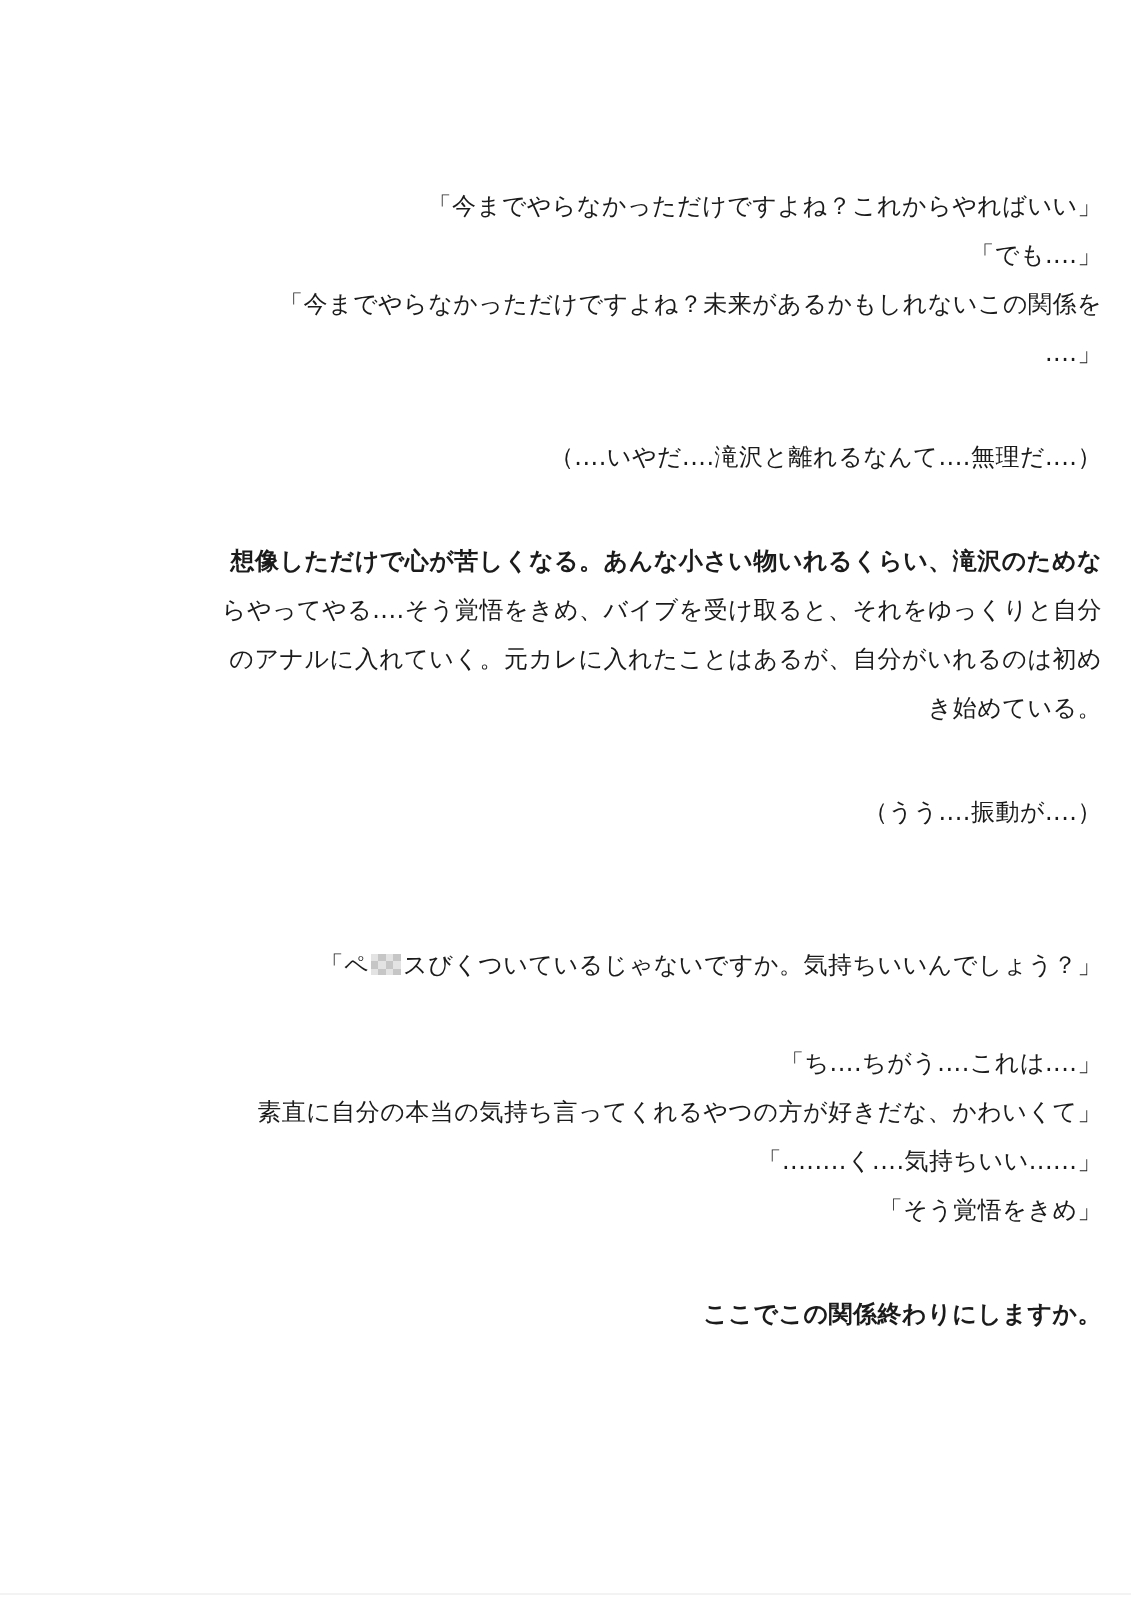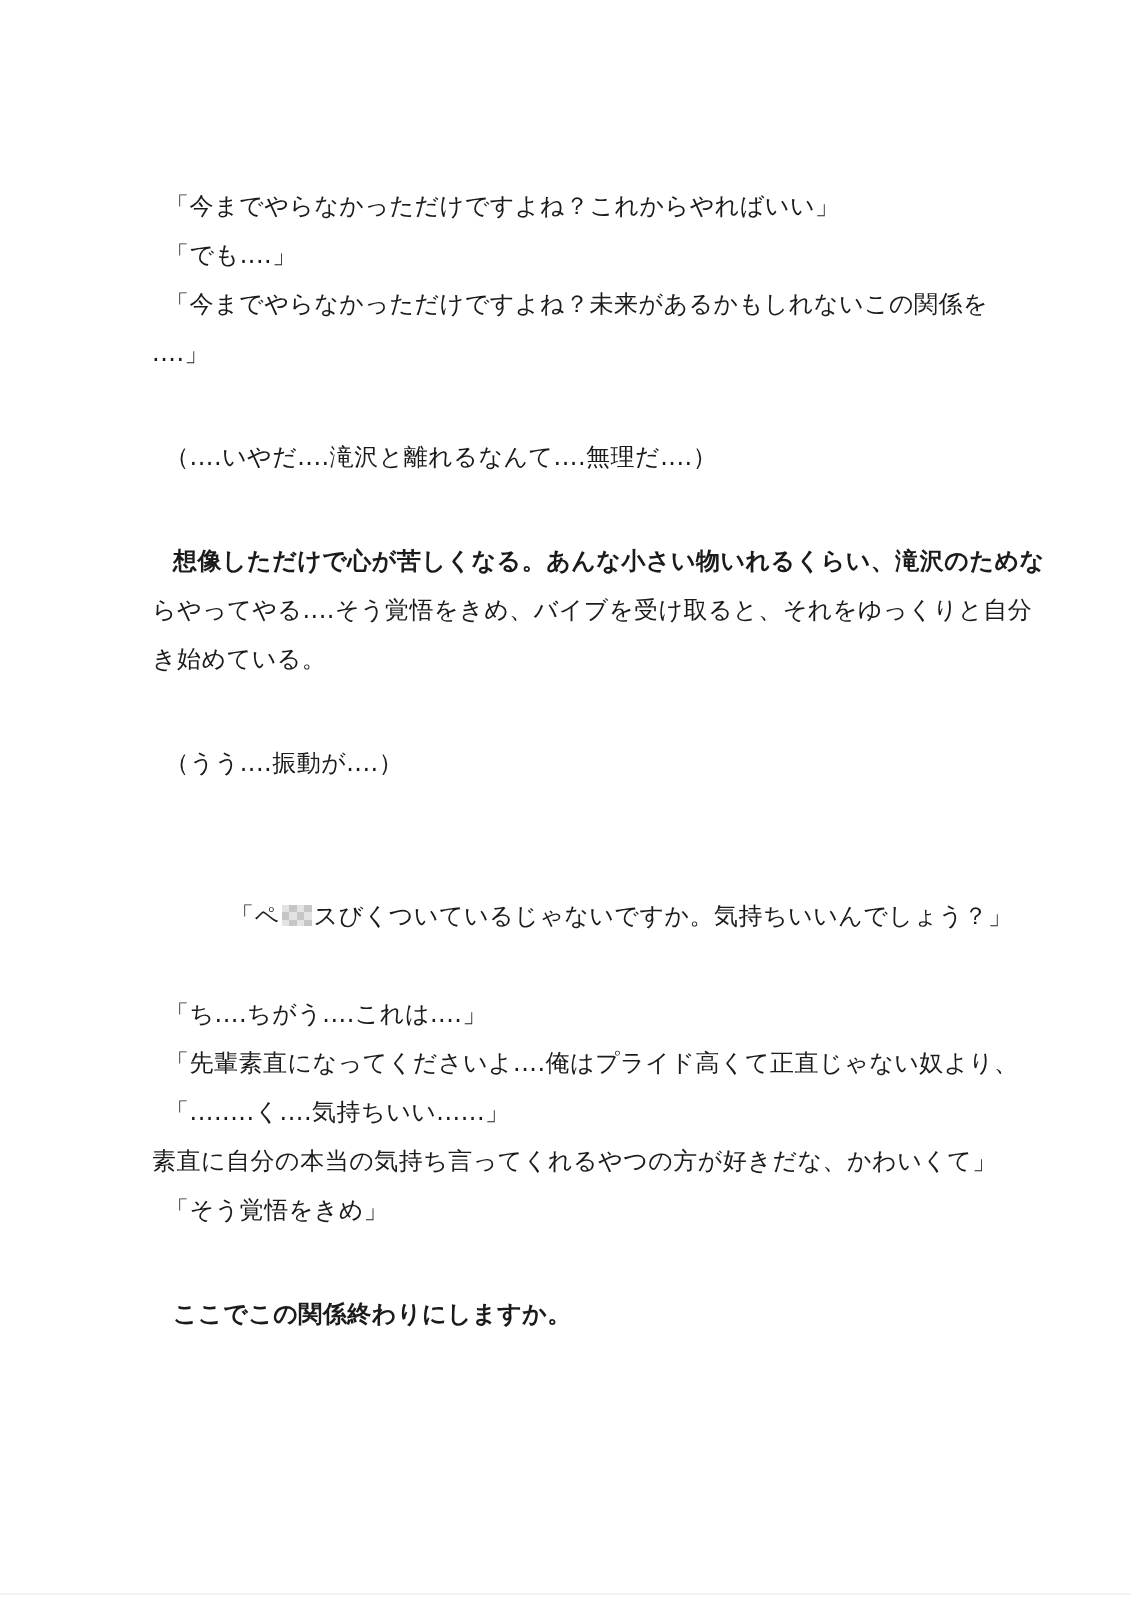--- a/index.html
+++ b/index.html
@@ -23,20 +23,21 @@
     width: 950px;
     font-size: 24px;
     line-height: 49px;
     letter-spacing: 0.5px;
   }
   .block + .block {
     margin-top: 55px;
   }
   .line {
     white-space: pre;
+    text-align: right;
   }
   
   .ind1 { padding-left: 13px; }
   
   .ind2 { padding-left: 21px; font-weight: bold; }
 
   
   .mosaic {
     display: inline-block;
     width: 30px;
@@ -74,35 +75,35 @@
       <div class="line">....」</div>
     </div>
 
     <div class="block">
       <div class="line ind1">（....いやだ....滝沢と離れるなんて....無理だ....）</div>
     </div>
 
     <div class="block">
       <div class="line ind2">想像しただけで心が苦しくなる。あんな小さい物いれるくらい、滝沢のためな</div>
       <div class="line">らやってやる....そう覚悟をきめ、バイブを受け取ると、それをゆっくりと自分</div>
+      <div class="line">のアナルに入れていく。元カレに入れたことはあるが、自分がいれるのは初め</div>
       <div class="line">き始めている。</div>
     </div>
 
     <div class="block">
       <div class="line ind1">（うう....振動が....）</div>
     </div>
 
     <div class="block">
       <div class="line ind1">
         <span>「ペ</span><span class="mosaic"></span><span>スびくついているじゃないですか。気持ちいいんでしょう？」</span>
       </div>
       <div class="line ind1">「ち....ちがう....これは....」</div>
-      <div class="line ind1">「先輩素直になってくださいよ....俺はプライド高くて正直じゃない奴より、</div>
+      <div class="line">素直に自分の本当の気持ち言ってくれるやつの方が好きだな、かわいくて」</div>
       <div class="line ind1">「........く....気持ちいい......」</div>
-      <div class="line">素直に自分の本当の気持ち言ってくれるやつの方が好きだな、かわいくて」</div>
       <div class="line ind1">「そう覚悟をきめ」</div>
     </div>
 
     <div class="block">
       <div class="line ind2">ここでこの関係終わりにしますか。</div>
     </div>
 
   </div>
 
   <div class="edge-artifact"></div>

